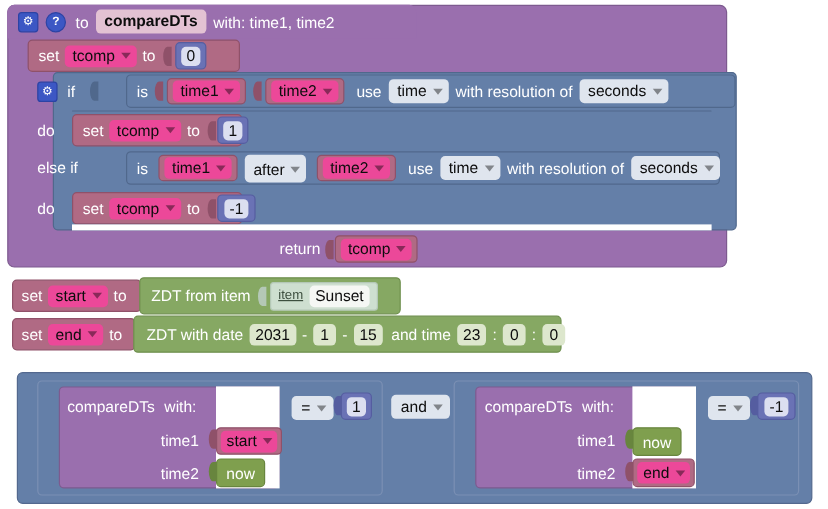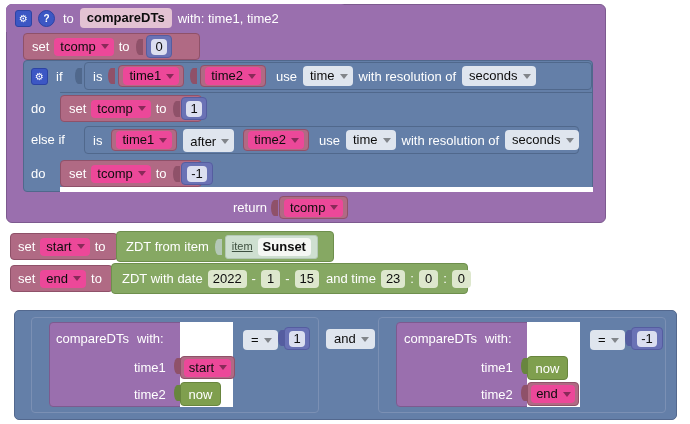--- a/index.html
+++ b/index.html
@@ -19,21 +19,21 @@
   .field{display:inline-flex;align-items:center;gap:3px;
          border-radius:4px;padding:2px 5px 3px 6px;
          font-size:13px;line-height:1;white-space:nowrap;color:#0d0d0d;}
   .caret{display:inline-block;width:0;height:0;
          border-left:4px solid transparent;border-right:4px solid transparent;
          border-top:5px solid rgba(0,0,0,.42);margin-left:2px;margin-top:1px;}
 
   
   .c-proc   {background:#9a6fae;border:1px solid #7d5a8f;}
   .c-var    {background:#b06a84;border:1px solid #8f5169;}
-  .c-logic  {background:#647fa8;border:1px solid #4e6party;}
+  .c-logic  {background:#647fa8;border:1px solid #4e6party;margin-left:21px;}
   .c-logic  {background:#647fa8;border:1px solid #4c6party;}
   .c-logic  {background:#647fa8;border:1px solid #50688c;}
   .c-math   {background:#6a72b5;border:1px solid #555da0;}
   .c-green  {background:#7f9f4e;border:1px solid #68853e;}
   .c-zdt    {background:#86a863;border:1px solid #6e8f4d;}
   .c-item   {background:#cedfd0;border:1px solid #b4c8b6;}
 
   .f-light  {background:#dfe5ee;}
   .f-pink   {background:#ec4899;}
   .f-white  {background:#f5f7f4;}
@@ -220,39 +220,39 @@
     </span>
     <span class="lbl">to</span>
   </div>
 </div>
 <div class="blk c-zdt" style="left:116px;top:231px;width:218px;height:31px;background:#86a863;border:1px solid #6e8f4d;border-radius:4px;">
   <div class="row" style="height:29px;padding-left:9px;gap:6px;">
     <span class="lbl">ZDT from item</span>
     <span class="socket" style="background:#b4c8b6;margin-right:-3px;"></span>
     <span class="blk c-item" style="position:relative;display:inline-flex;align-items:center;gap:5px;height:24px;padding:0 6px;background:#cedfd0;border:1px solid #b4c8b6;border-radius:3px;">
       <span class="lbl-dark" style="color:#3d4f3f;">item</span>
-      <span class="field f-white" style="background:#f5f7f4;font-weight:bold;padding:2px 5px 3px 5px;">Sunset</span>
+      <span class="field f-white" style="background:#f5f7f4;font-weight:normal;padding:2px 5px 3px 5px;">Sunset</span>
     </span>
   </div>
 </div>
 
 <div class="blk c-var" style="left:10px;top:265px;width:103px;height:27px;background:#b06a84;border:1px solid #8f5169;border-radius:4px;">
   <div class="row" style="height:25px;padding-left:7px;gap:5px;">
     <span class="lbl">set</span>
     <span class="field f-pink">
       <span>end</span>
         <i class="caret"></i>
     </span>
     <span class="lbl">to</span>
   </div>
 </div>
 <div class="blk c-zdt" style="left:111px;top:263px;width:357px;height:31px;background:#86a863;border:1px solid #6e8f4d;border-radius:4px;">
   <div class="row" style="height:29px;padding-left:10px;gap:5px;">
     <span class="lbl">ZDT with date</span>
-    <span class="field f-green" style="background:#dde7cd;padding:2px 5px 3px 5px;">2022</span>
+    <span class="field f-green" style="background:#dde7cd;padding:2px 5px 3px 5px;">2031</span>
     <span class="lbl">-</span>
     <span class="field f-green" style="background:#dde7cd;padding:2px 6px 3px 6px;">1</span>
     <span class="lbl">-</span>
     <span class="field f-green" style="background:#dde7cd;padding:2px 5px 3px 5px;">15</span>
     <span class="lbl" style="margin-left:2px;">and time</span>
     <span class="field f-green" style="background:#dde7cd;padding:2px 5px 3px 5px;">23</span>
     <span class="lbl">:</span>
     <span class="field f-green" style="background:#dde7cd;padding:2px 6px 3px 6px;">0</span>
     <span class="lbl">:</span>
     <span class="field f-green" style="background:#dde7cd;padding:2px 6px 3px 6px;">0</span>

